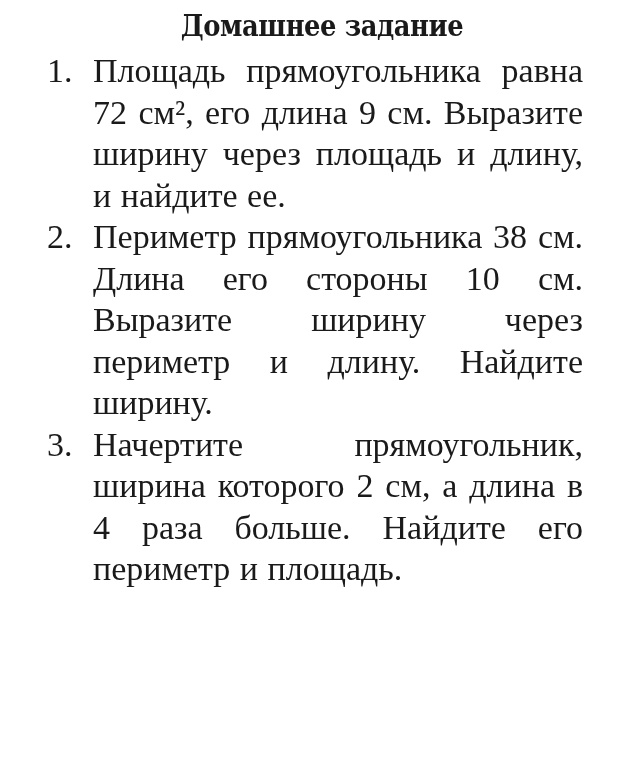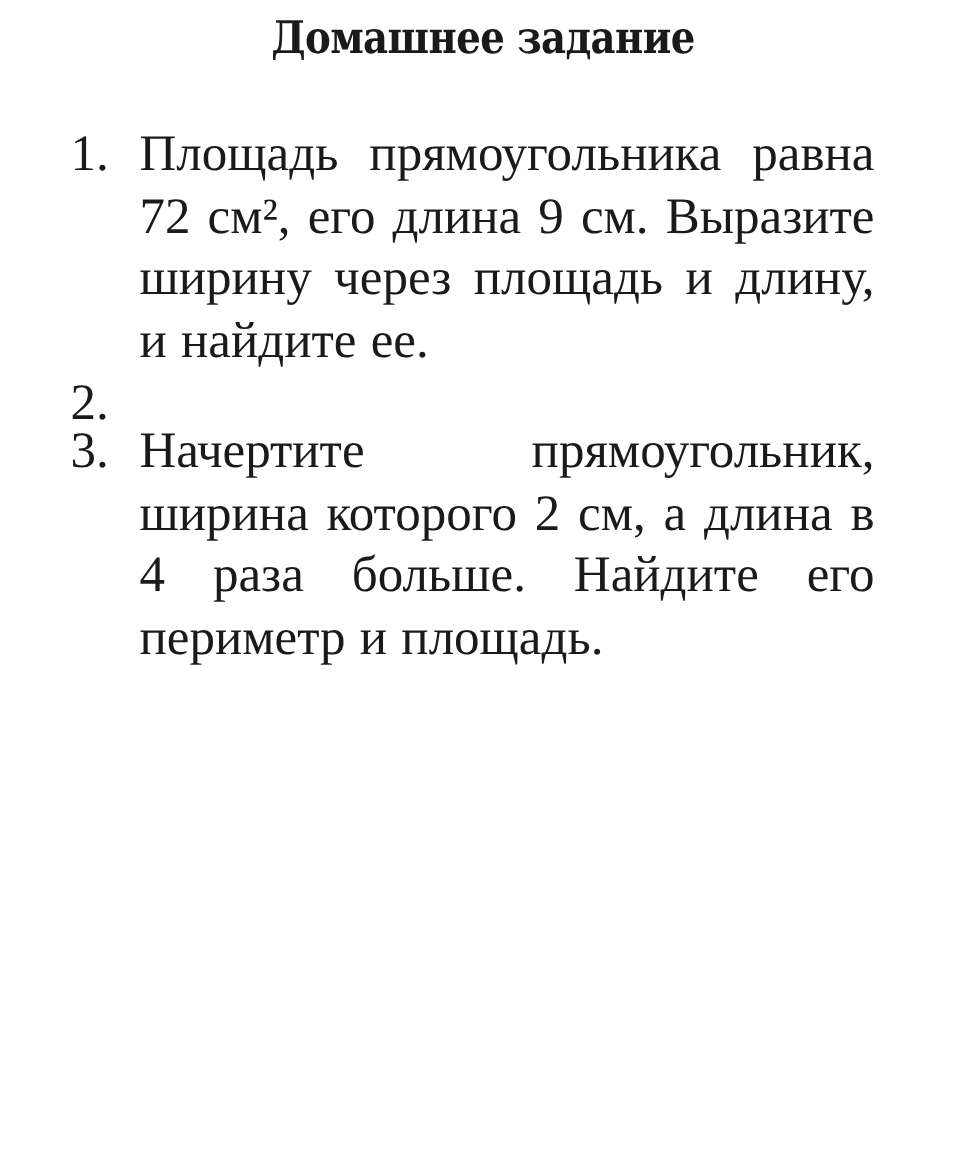--- a/index.html
+++ b/index.html
@@ -51,33 +51,33 @@
       line-height: 41.5px;
     }
     .text {
       margin-left: 93px;
       width: 490px;
       font-size: 34px;
       line-height: 41.5px;
       text-align: justify;
       text-align-last: left;
       word-spacing: 1px;
-      margin-top: 32px;
     }
   </style>
 </head>
 <body>
 
 <div class="title">Домашнее задание</div>
 
 <ol class="list">
   <li class="item">
     <span class="num">1.</span>
     <div class="text">Площадь прямоугольника равна 72 см², его длина 9 см. Выразите ширину через площадь и длину, и найдите ее.</div>
   </li>
   <li class="item">
     <span class="num">2.</span>
+    <div class="text">Периметр прямоугольника 38 см. Длина его стороны 10 см. Выразите ширину через периметр и длину. Найдите ширину.</div>
   </li>
   <li class="item">
     <span class="num">3.</span>
     <div class="text">Начертите прямоугольник, ширина которого 2 см, а длина в 4 раза больше. Найдите его периметр и площадь.</div>
   </li>
 </ol>
 
 </body></html>

